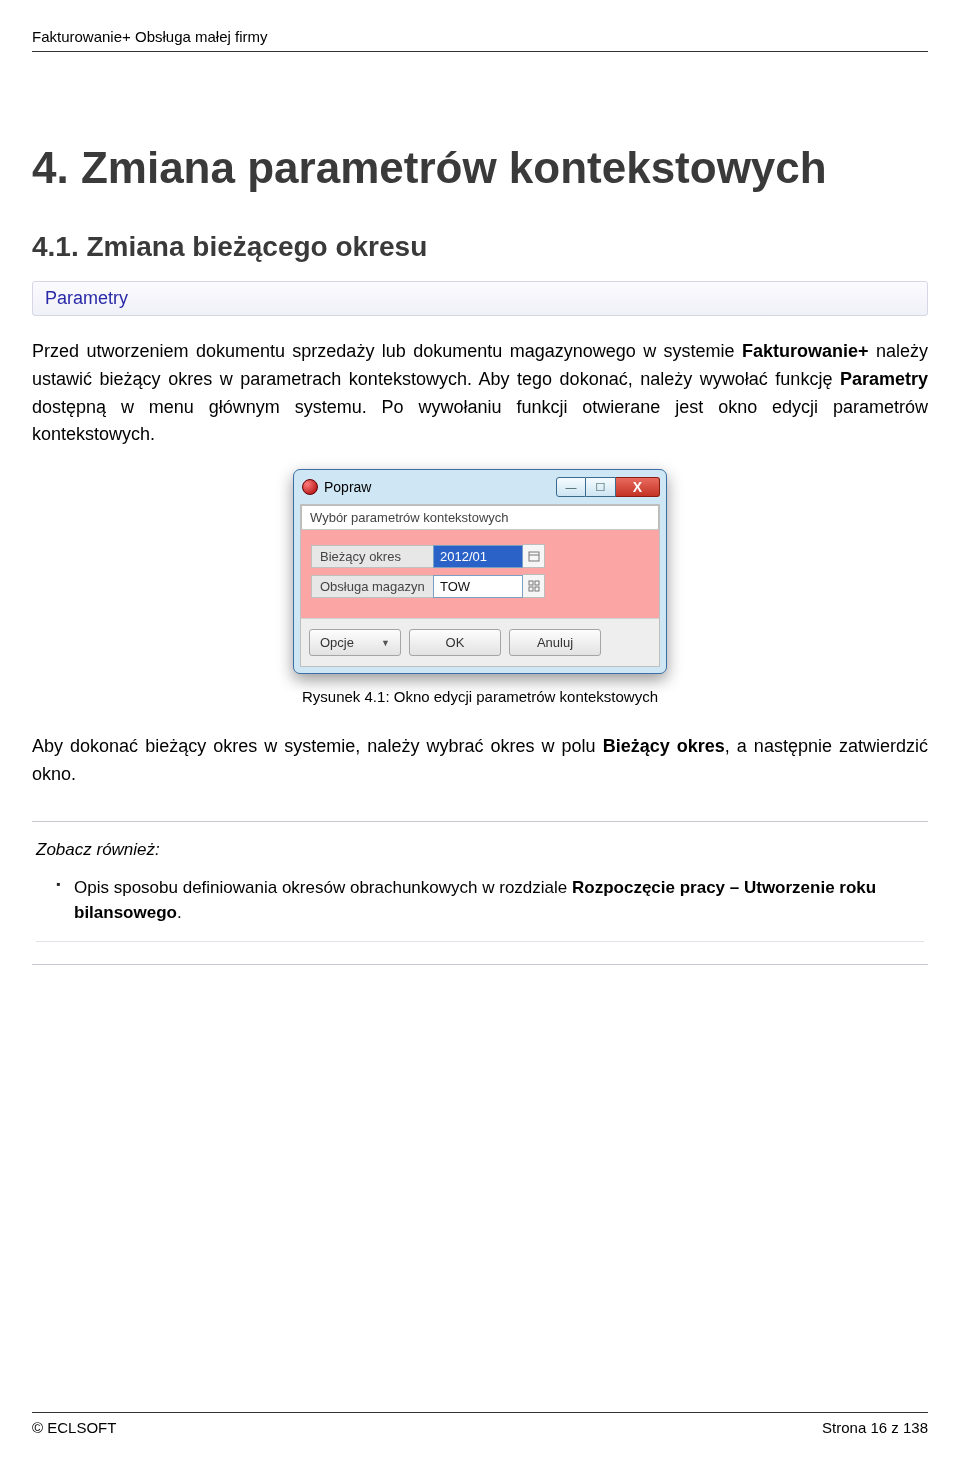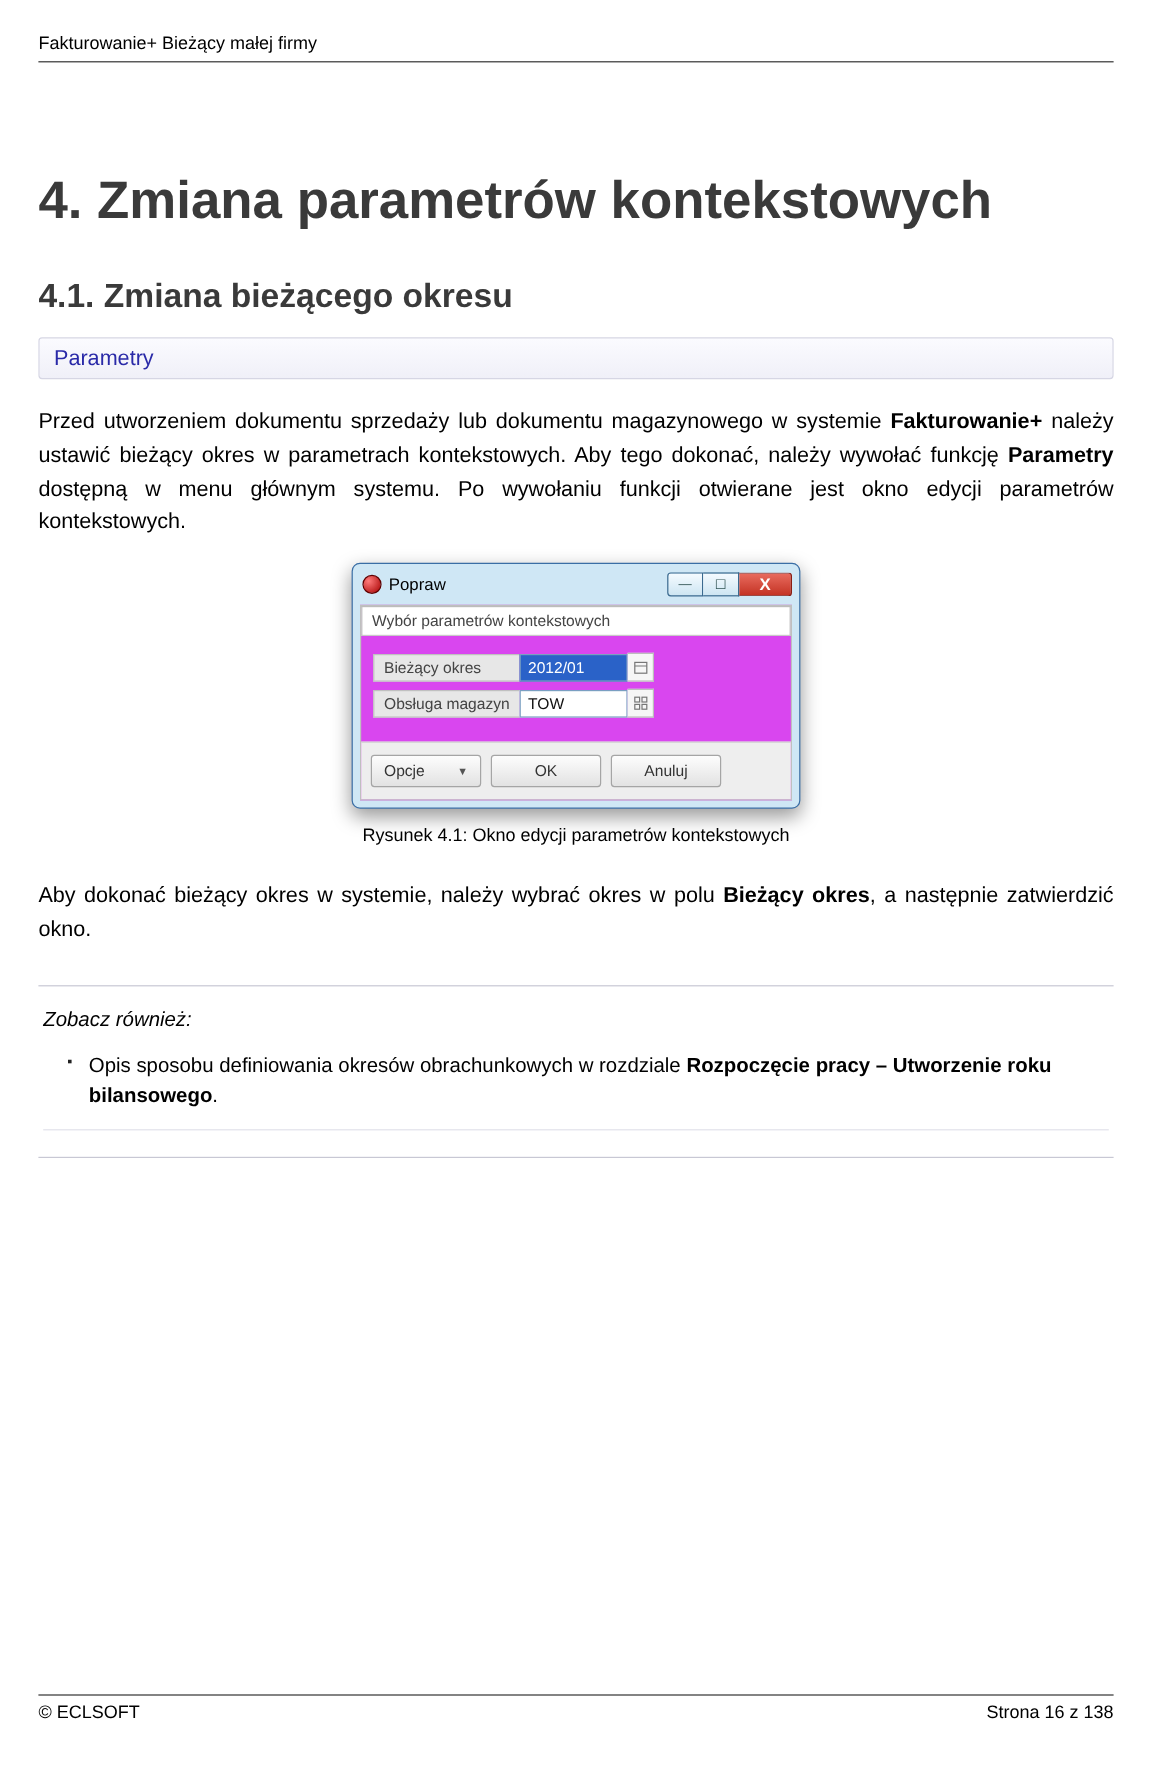--- a/index.html
+++ b/index.html
@@ -100,21 +100,21 @@
   .winbtn:first-child { border-left: 1px solid #3b6a8f; border-top-left-radius: 3px; border-bottom-left-radius: 3px;}
   .winbtn.close {
     width: 44px;
     background: linear-gradient(#e86b5e,#c43324);
     color:#fff;
     border-color:#8a1d12;
     border-top-right-radius: 3px; border-bottom-right-radius: 3px;
     font-size: 14px; font-weight: bold;
   }
   .aero-client {
-    background: #d946ef;
+    background: #fca5a5;
     margin: 4px 6px 6px 6px;
     border: 1px solid #bfbfbf;
     padding: 8px 10px 10px 10px;
   }
   .aero-heading {
     background: #fff;
     border: 1px solid #bcbcbc;
     border-bottom: 1px solid #c8c8c8;
     padding: 4px 8px;
     font-size: 13px;
@@ -235,21 +235,21 @@
     font-size: 15px;
   }
   .footer hr { border:none; border-top:1px solid #333; margin-bottom:6px;}
   .footer .row { display:flex; justify-content: space-between;}
 </style>
 </head>
 <body>
 
 <div class="page">
 
-  <div class="doc-header">Fakturowanie+ Bieżący małej firmy</div>
+  <div class="doc-header">Fakturowanie+ Obsługa małej firmy</div>
   <hr class="rule">
 
   <h1 class="chapter">4. Zmiana parametrów kontekstowych</h1>
 
   <h2 class="section">4.1. Zmiana bieżącego okresu</h2>
 
   <div class="breadcrumb">Parametry</div>
 
   <p class="body">
     <span>Przed utworzeniem dokumentu sprzedaży lub dokumentu magazynowego w systemie </span><span class="bold">Fakturowanie+</span><span> należy ustawić bieżący okres w parametrach kontekstowych. Aby tego dokonać, należy wywołać funkcję </span><span class="bold">Parametry</span><span> dostępną w menu głównym systemu. Po wywołaniu funkcji otwierane jest okno edycji parametrów kontekstowych.</span>

